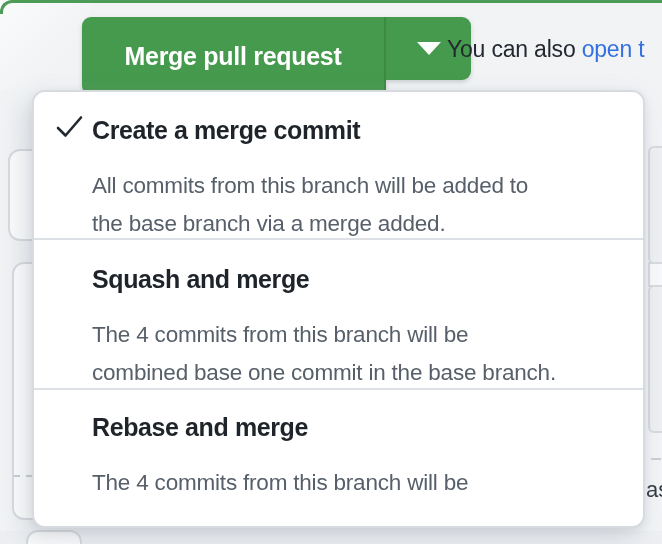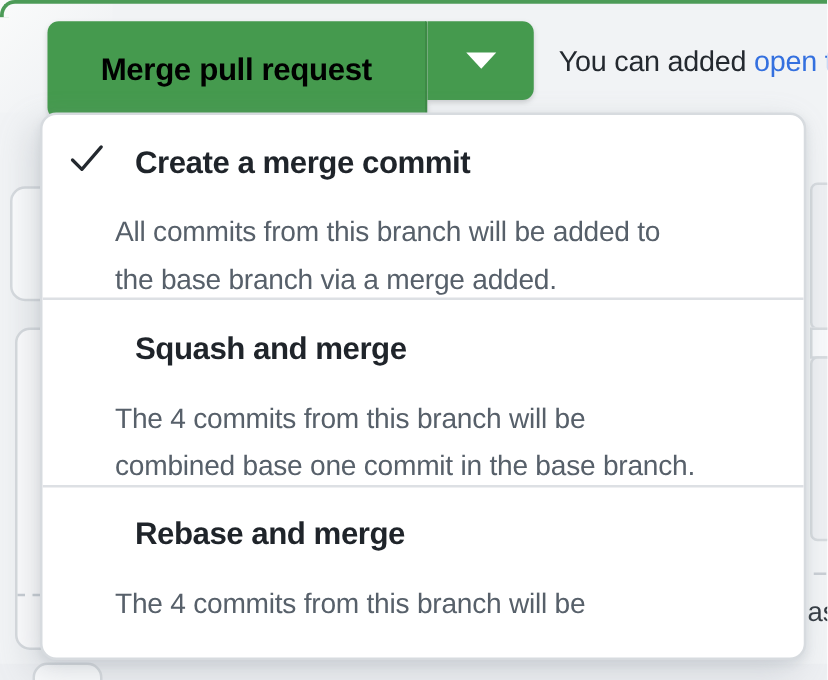--- a/index.html
+++ b/index.html
@@ -30,25 +30,25 @@
     border:2px solid #d6dade;}
   .rbox-3{left:648px;top:285px;width:40px;height:148px;background:#edeff2;
     border:2px solid #d6dade;border-radius:6px;}
   .rdash{left:651px;top:458px;width:10px;height:0;border-top:2px solid #c9ced4;}
   .rtext{left:646px;top:477px;font-size:22px;color:#333a41;z-index:0;}
 
   
   .btn-group{position:absolute;left:38px;top:17px;height:63px;display:flex;z-index:1;
     filter:drop-shadow(0 2px 2px rgba(27,31,36,0.18));}
   .btn-main{
-    width:304px;height:78px;background:#459a4e;color:#000000;
+    width:304px;height:78px;background:#459a4e;color:#ffffff;
     border:none;border-right:2px solid #3d8a45;
     border-radius:9px 0 0 9px;
     font-family:inherit;font-size:25px;font-weight:700;letter-spacing:-0.3px;
-    display:flex;align-items:center;justify-content:center;cursor:pointer;
+    display:flex;align-items:center;justify-content:center;cursor:pointer;margin-left:44px;
   }
   .btn-caret{
     width:85px;height:63px;background:#459a4e;border:none;
     border-radius:0 9px 9px 0;
     display:flex;align-items:center;justify-content:center;cursor:pointer;
   }
   .caret{width:0;height:0;border-left:12px solid transparent;
     border-right:12px solid transparent;border-top:13px solid #ffffff;}
 
   
@@ -63,21 +63,21 @@
     border:2px solid #d7dbdf;border-radius:13px;
     box-shadow:-8px 10px 26px rgba(140,149,159,0.28), 0 3px 8px rgba(140,149,159,0.18);
     display:flex;flex-direction:column;overflow:hidden;
   }
   .menu-item{position:relative;box-sizing:border-box;padding:21px 24px 0 58px;cursor:pointer;}
   .menu-item.i1{height:146px;}
   .menu-item.i2{height:148px;padding-top:22px;}
   .menu-item.i3{flex:1;padding-top:20px;}
   .menu-divider{height:0;border-top:2px solid #dde0e4;}
   .mi-title{font-size:25px;font-weight:700;letter-spacing:-0.4px;color:#1f242a;
-    line-height:34px;height:34px;margin-left:16px;}
+    line-height:34px;height:34px;}
   .mi-desc{margin-top:20px;font-size:22.5px;letter-spacing:-0.2px;color:#57606a;
     line-height:38px;}
   .check{position:absolute;left:22px;top:23px;width:27px;height:24px;}
 </style>
 </head>
 <body>
 
 <div id="stage">
 
   <div class="frag sheen"></div>
@@ -93,21 +93,21 @@
   <div class="frag rdash"></div>
   <div class="frag rtext">as</div>
 
   <div class="btn-group">
     <button class="btn-main">Merge pull request</button>
     <button class="btn-caret">
       <span class="caret"></span>
     </button>
   </div>
 
-  <div class="side-text"><span>You can added </span><a>open t</a></div>
+  <div class="side-text"><span>You can also </span><a>open t</a></div>
 
   <div class="menu">
 
     <div class="menu-item i1">
       <svg class="check" viewBox="0 0 27 24">
         <polyline points="2,13 9.5,20.5 25,2.5" fill="none" stroke="#24292f" stroke-width="2.6" stroke-linecap="round" stroke-linejoin="round"></polyline>
       </svg>
       <div class="mi-title">Create a merge commit</div>
       <div class="mi-desc">
         <div>All commits from this branch will be added to</div>

